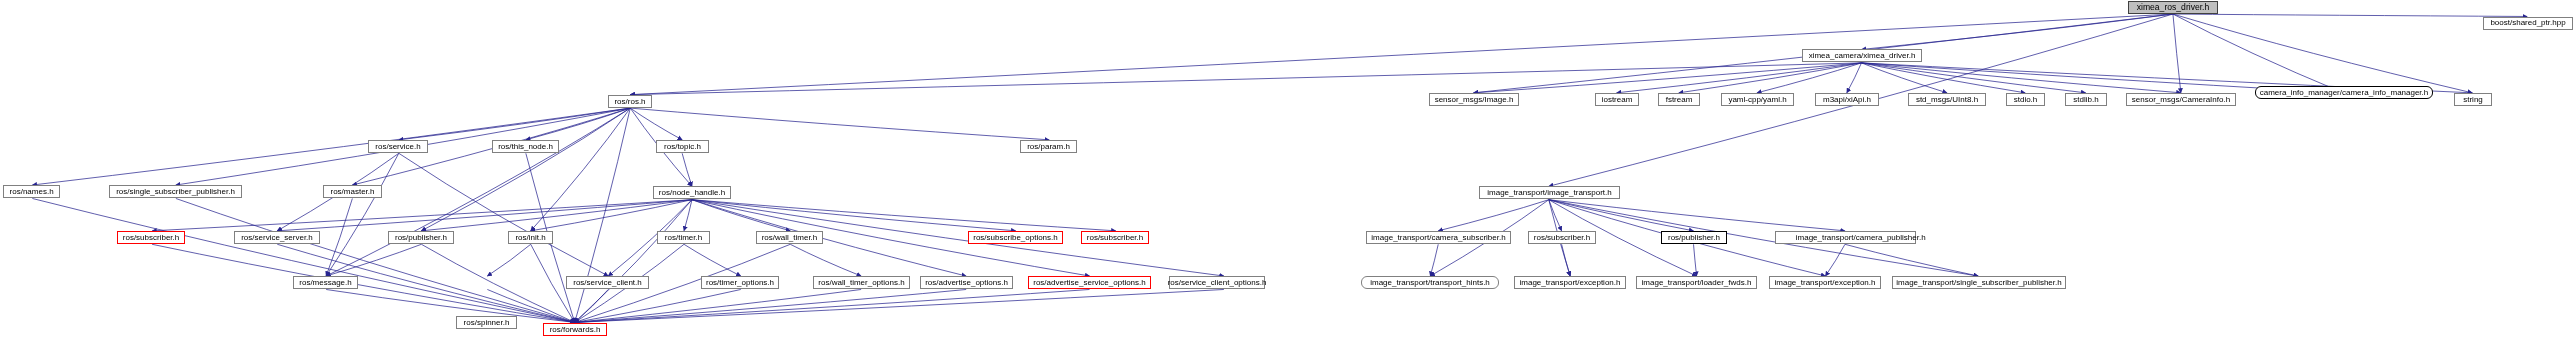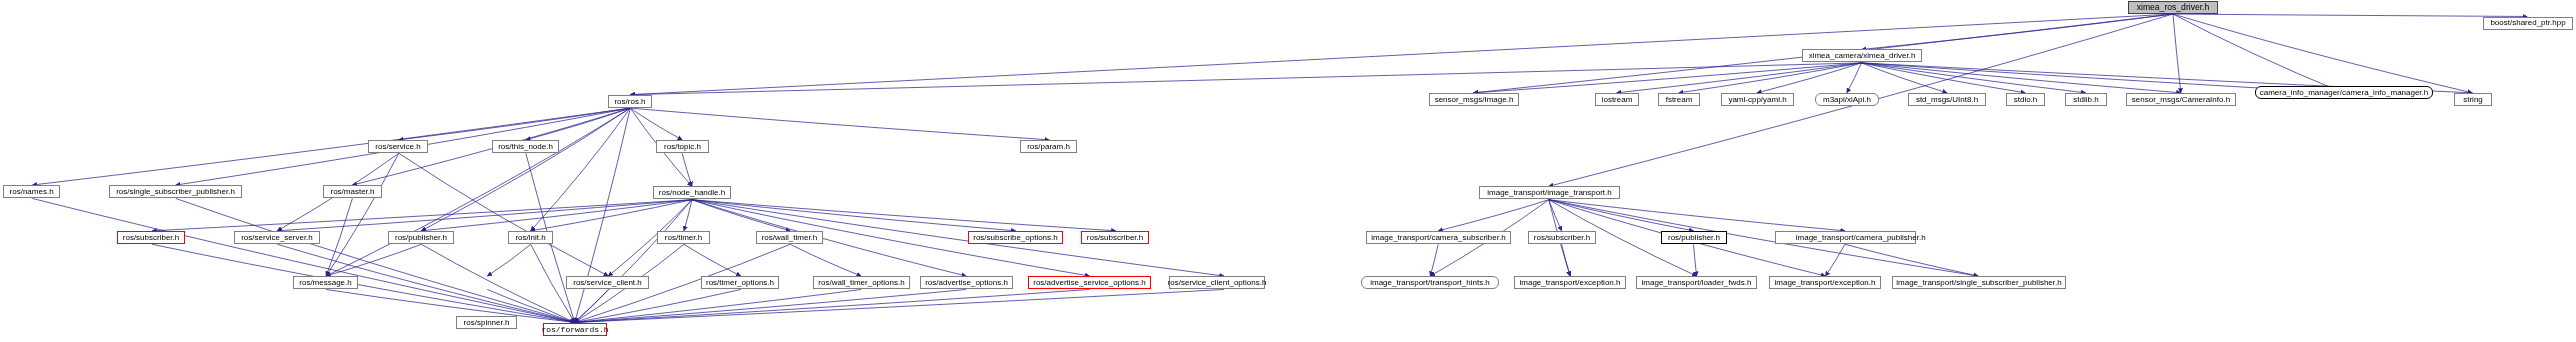--- a/index.html
+++ b/index.html
@@ -135,21 +135,21 @@
       </g>
   </svg>
   <div id="node-layer">
       <div class="node root" style="left: 2128px; top: 0.6px; width: 90px;">ximea_ros_driver.h</div>
       <div class="node" style="left: 2483px; top: 16.5px; width: 90px;">boost/shared_ptr.hpp</div>
       <div class="node" style="left: 1802px; top: 49px; width: 120px;">ximea_camera/ximea_driver.h</div>
       <div class="node" style="left: 1429px; top: 93px; width: 90px;">sensor_msgs/Image.h</div>
       <div class="node" style="left: 1595px; top: 93px; width: 44px;">iostream</div>
       <div class="node" style="left: 1658px; top: 93px; width: 42px;">fstream</div>
       <div class="node" style="left: 1721px; top: 93px; width: 73px;">yaml-cpp/yaml.h</div>
-      <div class="node" style="left: 1815px; top: 93px; width: 64px; border-radius: 6px;">m3api/xiApi.h</div>
+      <div class="node" style="left: 1815px; top: 93px; width: 64px;">m3api/xiApi.h</div>
       <div class="node" style="left: 1908px; top: 93px; width: 78px;">std_msgs/UInt8.h</div>
       <div class="node" style="left: 2006px; top: 93px; width: 39px;">stdio.h</div>
       <div class="node" style="left: 2065px; top: 93px; width: 42px;">stdlib.h</div>
       <div class="node" style="left: 2126px; top: 93px; width: 110px;">sensor_msgs/CameraInfo.h</div>
       <div class="node thick" style="left: 2255px; top: 86px; width: 178px; border-radius: 6px;">camera_info_manager/camera_info_manager.h</div>
       <div class="node" style="left: 2454px; top: 93px; width: 38px;">string</div>
       <div class="node" style="left: 608px; top: 95px; width: 44px;">ros/ros.h</div>
       <div class="node" style="left: 368px; top: 140px; width: 60px;">ros/service.h</div>
       <div class="node" style="left: 492px; top: 140px; width: 67px;">ros/this_node.h</div>
       <div class="node" style="left: 656px; top: 140px; width: 53px;">ros/topic.h</div>
@@ -177,16 +177,16 @@
       <div class="node" style="left: 701px; top: 276px; width: 78px;">ros/timer_options.h</div>
       <div class="node" style="left: 813px; top: 276px; width: 97px;">ros/wall_timer_options.h</div>
       <div class="node" style="left: 920px; top: 276px; width: 93px;">ros/advertise_options.h</div>
       <div class="node red" style="left: 1028px; top: 276px; width: 123px;">ros/advertise_service_options.h</div>
       <div class="node" style="left: 1169px; top: 276px; width: 96px;">ros/service_client_options.h</div>
       <div class="node" style="left: 1361px; top: 276px; width: 138px; border-radius: 6px;">image_transport/transport_hints.h</div>
       <div class="node" style="left: 1514px; top: 276px; width: 112px;">image_transport/exception.h</div>
       <div class="node" style="left: 1636px; top: 276px; width: 121px;">image_transport/loader_fwds.h</div>
       <div class="node" style="left: 1769px; top: 276px; width: 112px;">image_transport/exception.h</div>
       <div class="node" style="left: 1892px; top: 276px; width: 174px;">image_transport/single_subscriber_publisher.h</div>
-      <div class="node red" style="left: 543px; top: 323px; width: 64px; font-family: Liberation Mono, monospace;">ros/forwards.h</div>
+      <div class="node red" style="left: 543px; top: 323px; width: 64px;">ros/forwards.h</div>
     </div>
 </div>
 
 
 </body></html>

